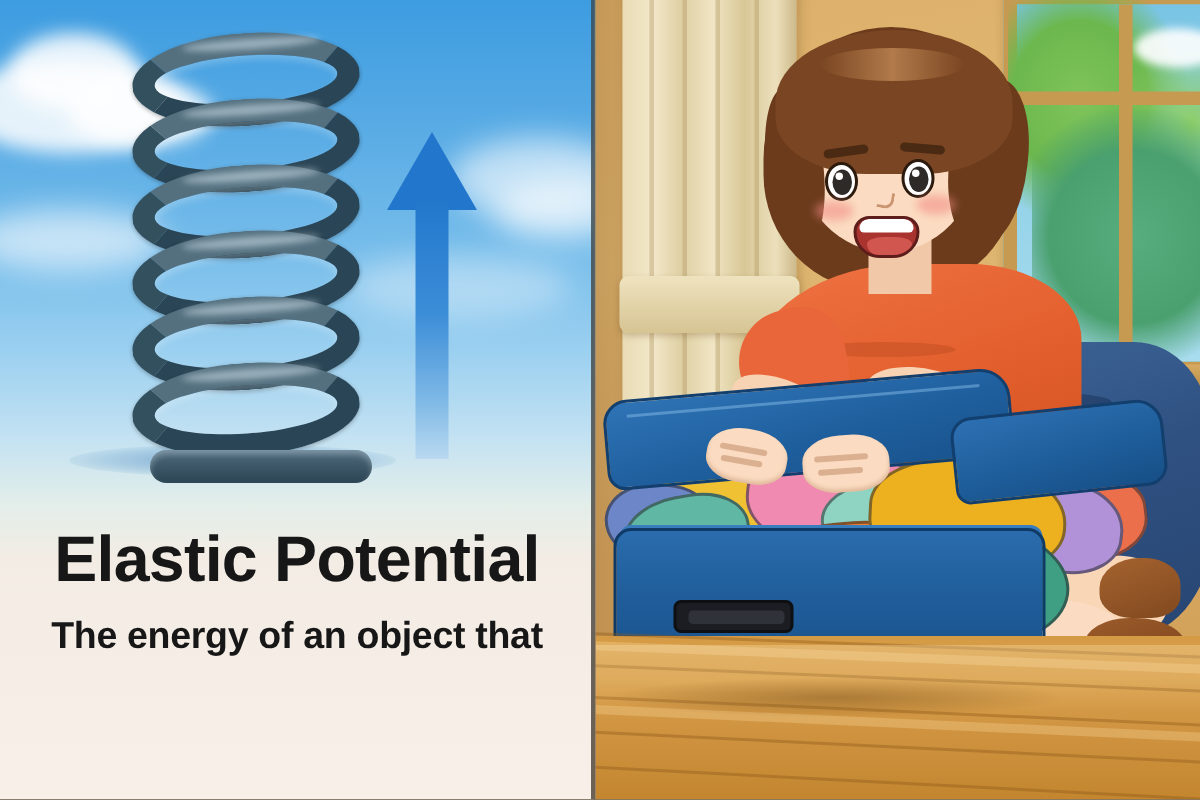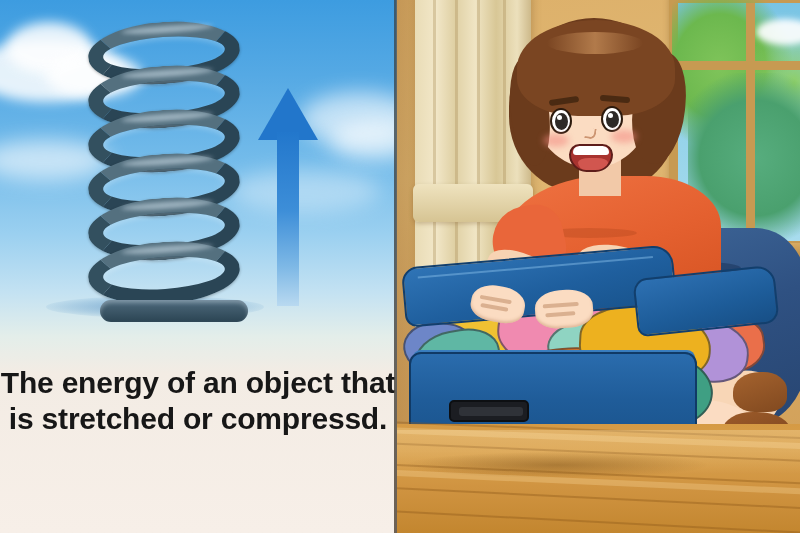--- a/index.html
+++ b/index.html
@@ -79,21 +79,21 @@
   }
   #title-line1{
     font-size:43px;font-weight:700;line-height:1.02;
     letter-spacing:-.5px;
   }
   #title-line2{
     font-size:43px;font-weight:700;line-height:1.08;
     letter-spacing:-.5px;margin-top:2px;
   }
   #subtitle-line1, #subtitle-line2{
-    font-size:30px;font-weight:600;line-height:1.2;letter-spacing:-.2px;
+    font-size:25px;font-weight:600;line-height:1.2;letter-spacing:-.2px;
   }
   #subtitle-line1{margin-top:13px;}
 
   
   #divider{position:absolute;left:394px;top:0;width:3px;height:533px;
     background:linear-gradient(180deg,#3a4f5c,#55483a);opacity:.85;z-index:30;}
 
   
   #right-panel{
     position:absolute;left:397px;top:0;width:403px;height:533px;
@@ -290,22 +290,22 @@
         </div>
     </div>
     <div id="spring-base"></div>
 
     <div id="arrow">
       <div class="head"></div>
       <div class="shaft"></div>
     </div>
 
     <div id="text-block">
+      <div id="title-line1">Elastic Potential</div>
       <div id="subtitle-line1">The energy of an object that</div>
-      <div id="subtitle-line2">is stretched or compressd.</div>
     </div>
   </div>
 
   <div id="divider"></div>
 
   <div id="right-panel">
 
     <div id="wall"></div>
     <div id="wall-shade"></div>
 

